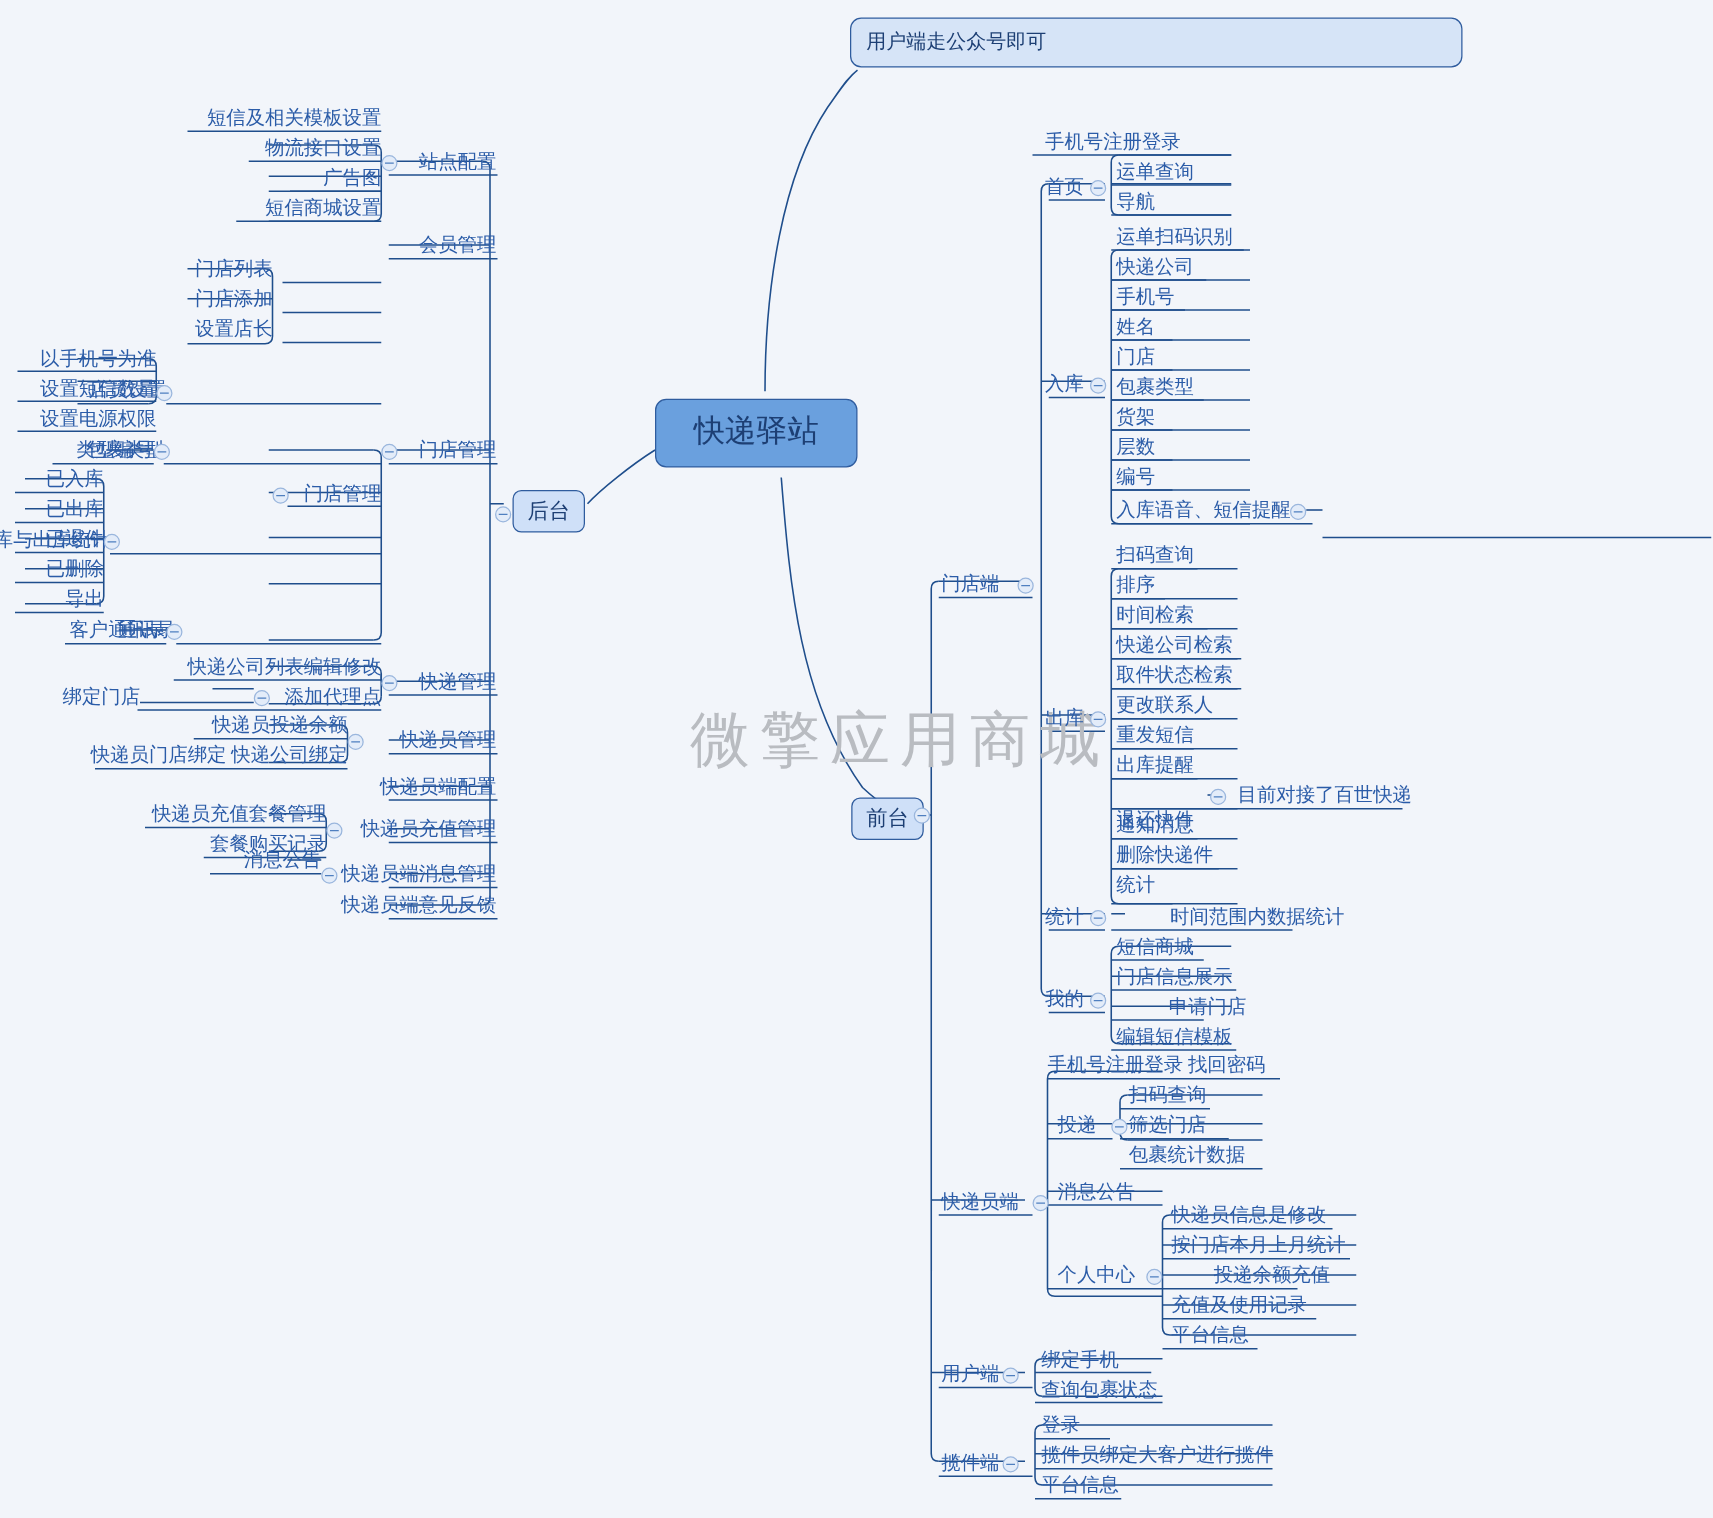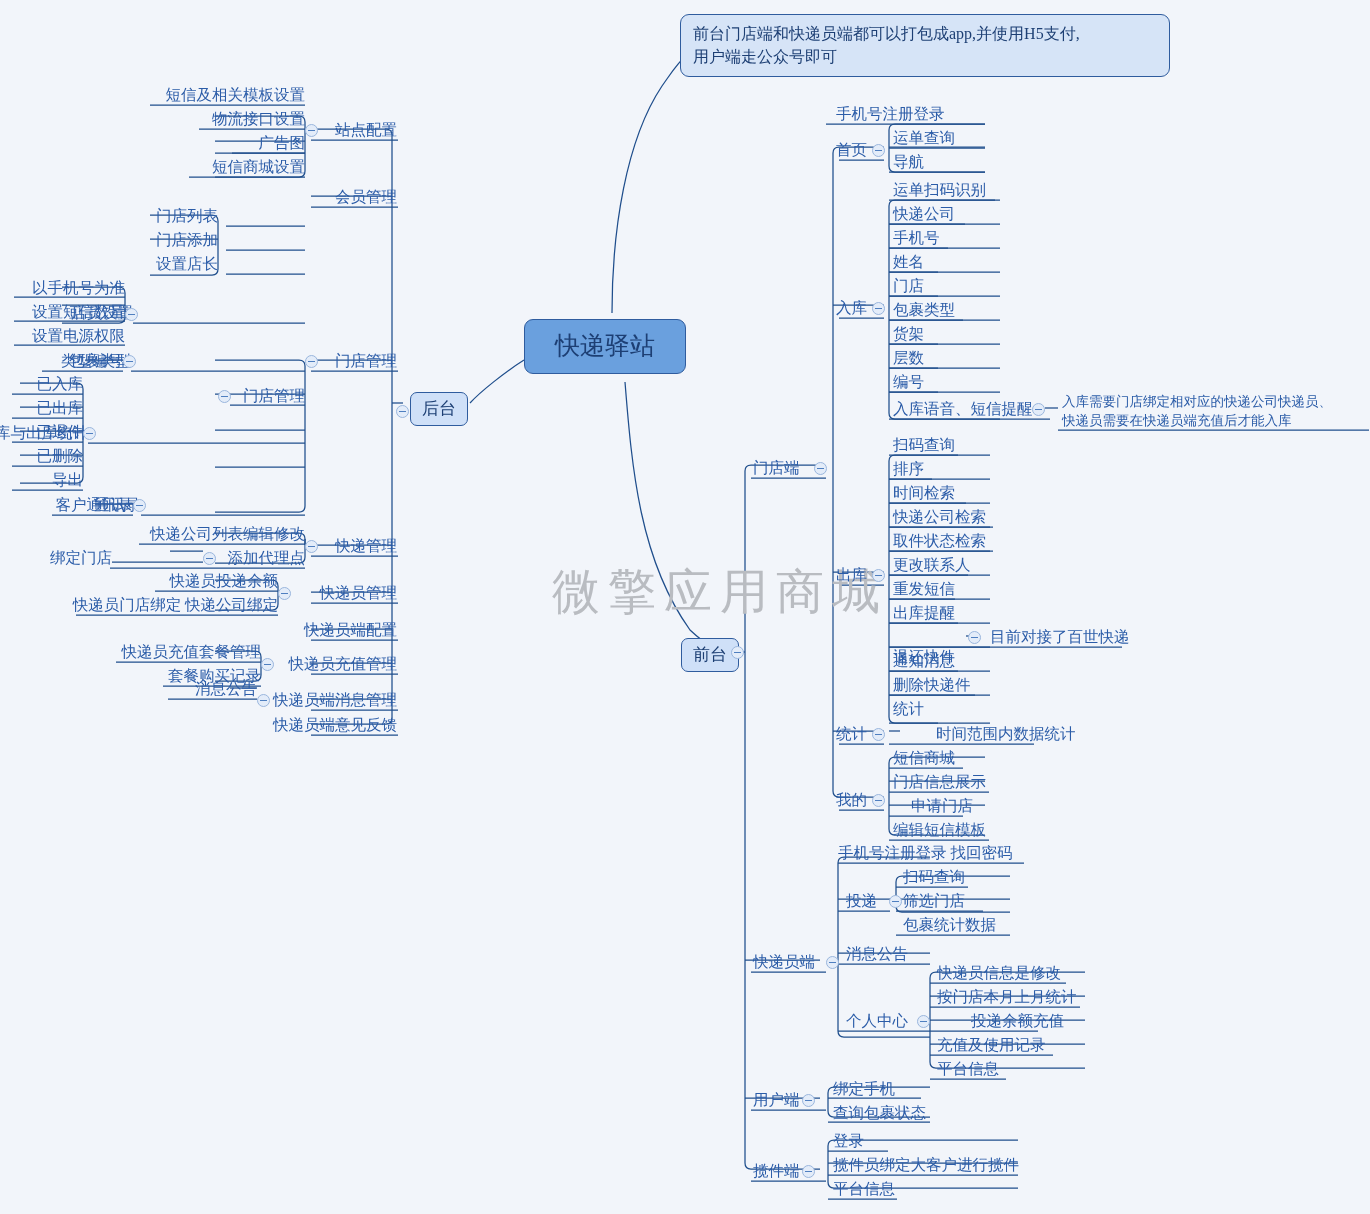--- a/index.html
+++ b/index.html
@@ -376,21 +376,20 @@
       <path d="M828,1175 L1018,1175"></path>
       <path d="M828,1199 L897,1199"></path>
     </g>
   </svg>
 
   <div class="watermark">微擎应用商城</div>
 
   <div class="root" style="left:524px; top:319px;">快递驿站</div>
 
   <div class="callout" style="left:680px; top:14px; width:490px;">
-    <div>前台门店端和快递员端都可以打包成app,并使用H5支付,</div>
     <div>用户端走公众号即可</div>
   </div>
 
   <div class="pill" style="left:410px; top:392px;">后台</div>
   <div class="toggle" style="left:396px; top:405px;"></div>
 
   <div class="pill" style="left:681px; top:638px;">前台</div>
   <div class="toggle" style="left:731px; top:646px;"></div>
 
   <div class="node r" style="right:973px; top:120px;">站点配置</div>
@@ -503,45 +502,41 @@
   <div class="node" style="left:893px; top:204px;">快递公司</div>
   <div class="node" style="left:893px; top:228px;">手机号</div>
   <div class="node" style="left:893px; top:252px;">姓名</div>
   <div class="node" style="left:893px; top:276px;">门店</div>
   <div class="node" style="left:893px; top:300px;">包裹类型</div>
   <div class="node" style="left:893px; top:324px;">货架</div>
   <div class="node" style="left:893px; top:348px;">层数</div>
   <div class="node" style="left:893px; top:372px;">编号</div>
   <div class="node" style="left:893px; top:399px;">入库语音、短信提醒</div>
   <div class="toggle" style="left:1032px; top:403px;"></div>
-  <div class="note" style="left:1062px; top:392px;">
-    <div>入库需要门店绑定相对应的快递公司快递员、</div>
-    <div>快递员需要在快递员端充值后才能入库</div>
-  </div>
 
   <div class="node" style="left:893px; top:435px;">扫码查询</div>
   <div class="node" style="left:893px; top:459px;">排序</div>
   <div class="node" style="left:893px; top:483px;">时间检索</div>
   <div class="node" style="left:893px; top:507px;">快递公司检索</div>
   <div class="node" style="left:893px; top:531px;">取件状态检索</div>
   <div class="node" style="left:893px; top:555px;">更改联系人</div>
   <div class="node" style="left:893px; top:579px;">重发短信</div>
   <div class="node" style="left:893px; top:603px;">出库提醒</div>
   <div class="node" style="left:893px; top:627px;margin-top:20px;">退还快件</div>
   <div class="toggle" style="left:968px; top:631px;"></div>
   <div class="node" style="left:990px; top:627px;">目前对接了百世快递</div>
   <div class="node" style="left:893px; top:651px;">通知消息</div>
   <div class="node" style="left:893px; top:675px;">删除快递件</div>
   <div class="node" style="left:893px; top:699px;">统计</div>
 
   <div class="node" style="left:936px; top:724px;">时间范围内数据统计</div>
 
   <div class="node" style="left:893px; top:748px;">短信商城</div>
   <div class="node" style="left:893px; top:772px;">门店信息展示</div>
-  <div class="node" style="left:911px; top:796px;">申请门店</div>
+  <div class="node" style="left:935px; top:796px;">申请门店</div>
   <div class="node" style="left:893px; top:820px;">编辑短信模板</div>
 
   <div class="node" style="left:838px; top:843px;">手机号注册登录 找回密码</div>
   <div class="node" style="left:846px; top:891px;">投递</div>
   <div class="toggle" style="left:889px; top:895px;"></div>
   <div class="node" style="left:846px; top:944px;">消息公告</div>
   <div class="node" style="left:846px; top:1011px;">个人中心</div>
   <div class="toggle" style="left:917px; top:1015px;"></div>
 
   <div class="node" style="left:903px; top:867px;">扫码查询</div>

